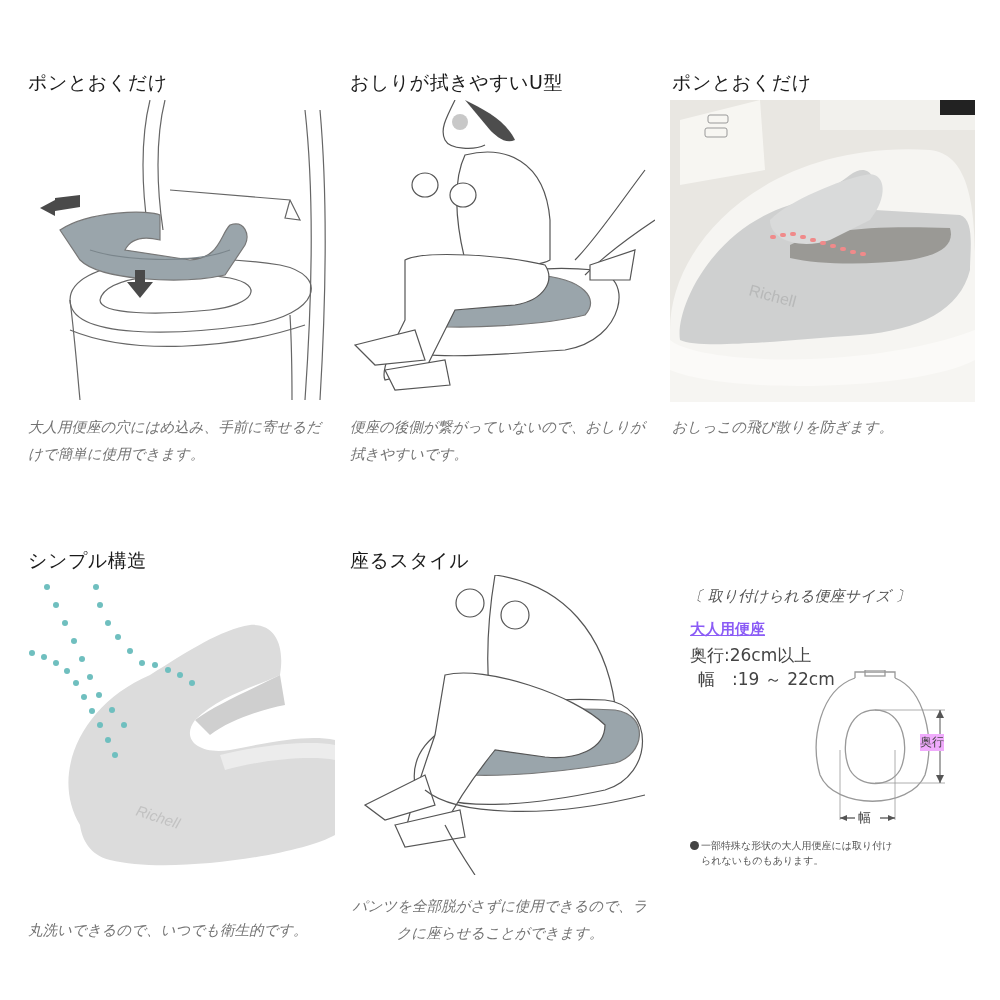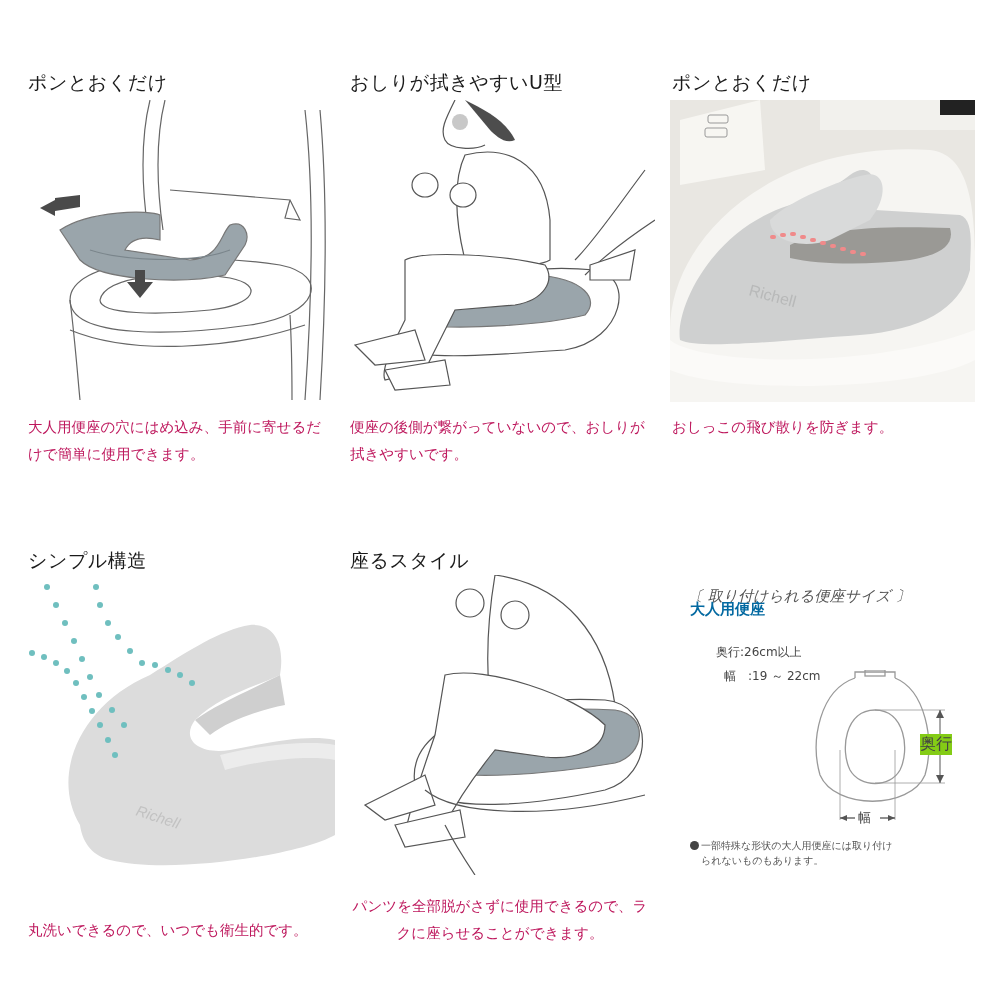--- a/index.html
+++ b/index.html
@@ -1,24 +1,24 @@
 <!DOCTYPE html>
 <html><head>
 <meta charset="utf-8">
 <style>
   html, body { margin:0; padding:0; background:#ffffff; }
   body { width:1000px; height:1000px; position:relative; overflow:hidden;
          font-family: "DejaVu Sans", "Liberation Sans", sans-serif; color:#222; }
   .title { position:absolute; font-size:19px; font-weight:normal; color:#1a1a1a; letter-spacing:0.5px; white-space:nowrap; }
-  .desc { position:absolute; font-size:14.5px; line-height:27px; color:#be185d; width:300px; }
+  .desc { position:absolute; font-size:14.5px; line-height:27px; color:#737373; width:300px;font-style:italic; }
   .illus { position:absolute; overflow:hidden; }
   .photo { background:#e8e6e2; }
   .spec-head { position:absolute; left:688px; top:587px; font-size:15px; color:#555; white-space:nowrap;font-style:italic; }
-  .spec-sub { position:absolute; left:690px; top:600px; font-size:15px; font-weight:bold; color:#0369a1; }
-  .spec-line { position:absolute; left:716px; font-size:12px; color:#444; white-space:nowrap; }
+  .spec-sub { position:absolute; left:690px; top:620px; font-size:15px; font-weight:bold; color:#8b5cf6;text-decoration:underline; }
+  .spec-line { position:absolute; left:690px; font-size:17px; color:#444; white-space:nowrap; }
   .note { position:absolute; left:690px; top:838px; font-size:10px; line-height:15px; color:#555; }
   .note .dot { display:inline-block; width:9px; height:9px; border-radius:50%; background:#444; margin-right:2px; vertical-align:-1px; }
 </style>
 </head>
 <body>
 
 <div class="title" style="left:28px; top:70px;">ポンとおくだけ</div>
 <div class="illus" style="left:30px; top:100px; width:300px; height:300px;">
   <svg width="300" height="300" viewBox="0 0 300 300" fill="none" stroke="#666" stroke-width="1.2">
     <path d="M120 0 C110 40, 112 90, 118 130"></path>
@@ -166,19 +166,19 @@
     <line x1="140" y1="40" x2="140" y2="113" stroke="#555" stroke-width="1"></line>
     <polygon points="140,40 136,48 144,48" fill="#555" stroke="none"></polygon>
     <polygon points="140,113 136,105 144,105" fill="#555" stroke="none"></polygon>
     <line x1="40" y1="80" x2="40" y2="150" stroke-width="0.8"></line>
     <line x1="95" y1="80" x2="95" y2="150" stroke-width="0.8"></line>
     <line x1="40" y1="148" x2="55" y2="148" stroke="#555"></line>
     <line x1="80" y1="148" x2="95" y2="148" stroke="#555"></line>
     <polygon points="40,148 47,145 47,151" fill="#555" stroke="none"></polygon>
     <polygon points="95,148 88,145 88,151" fill="#555" stroke="none"></polygon>
   </svg>
-  <span style="position:absolute; left:120px; top:64px; font-size:16px; color:#444; background:#84cc16;">奥行</span>
+  <span style="position:absolute; left:120px; top:64px; font-size:12px; color:#444; background:#f0abfc;">奥行</span>
   <span style="position:absolute; left:58px; top:139px; font-size:13px; color:#444;">幅</span>
 </div>
 
 <div class="note">
   <span class="dot"></span><span style="display:inline-block; width:200px; vertical-align:top;">一部特殊な形状の大人用便座には取り付けられないものもあります。</span>
 </div>
 
 </body></html>

